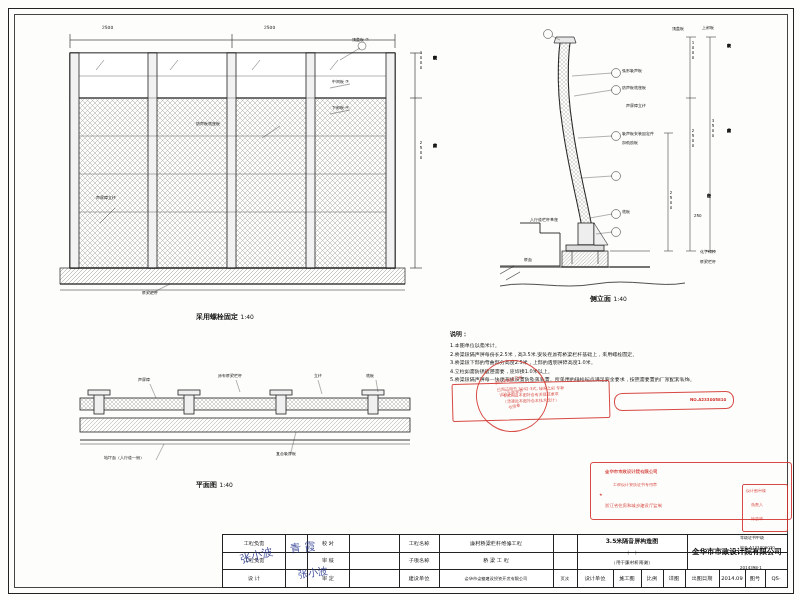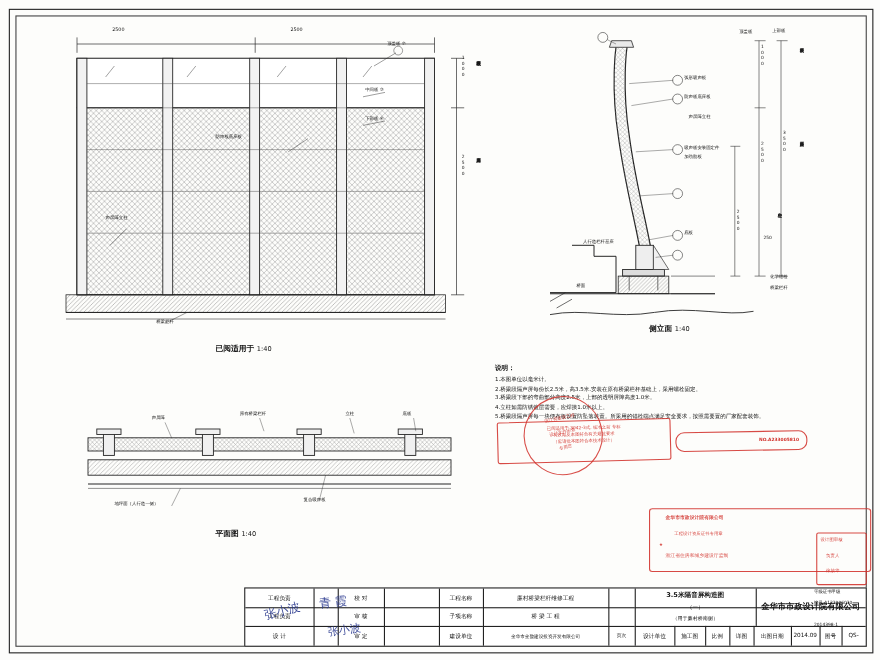--- a/index.html
+++ b/index.html
@@ -136,21 +136,21 @@
   <div class="lbl xs" style="left:196px;top:122px;">防声板底座板</div>
   <div class="lbl xs" style="left:96px;top:196px;">声屏障立柱</div>
   <div class="lbl xs" style="left:142px;top:291px;">桥梁栏杆</div>
 
   <div class="lbl xs vert" style="left:418px;top:50px;height:40px;">1000</div>
   <div class="lbl xs vert" style="left:418px;top:140px;height:50px;">2500</div>
   <div class="lbl xs vert" style="left:432px;top:52px;height:48px;">吸声板区段高度</div>
   <div class="lbl xs vert" style="left:432px;top:140px;height:56px;">声屏障总高度</div>
 
   <div class="viewtitle" style="left:196px;top:312px;">
-    <span>已阅适用于</span>
+    <span>采用螺栓固定</span>
     <span class="scale">1:40</span>
   </div>
 
   <svg width="260" height="300" style="position:absolute;left:500px;top:18px;">
     <defs>
       <pattern id="mesh2" width="4" height="4" patternUnits="userSpaceOnUse">
         <path d="M0,4 L4,0" stroke="#999" stroke-width="0.4"></path>
         <path d="M0,0 L4,4" stroke="#999" stroke-width="0.4"></path>
       </pattern>
       <pattern id="hatch2" width="3.5" height="3.5" patternUnits="userSpaceOnUse">

